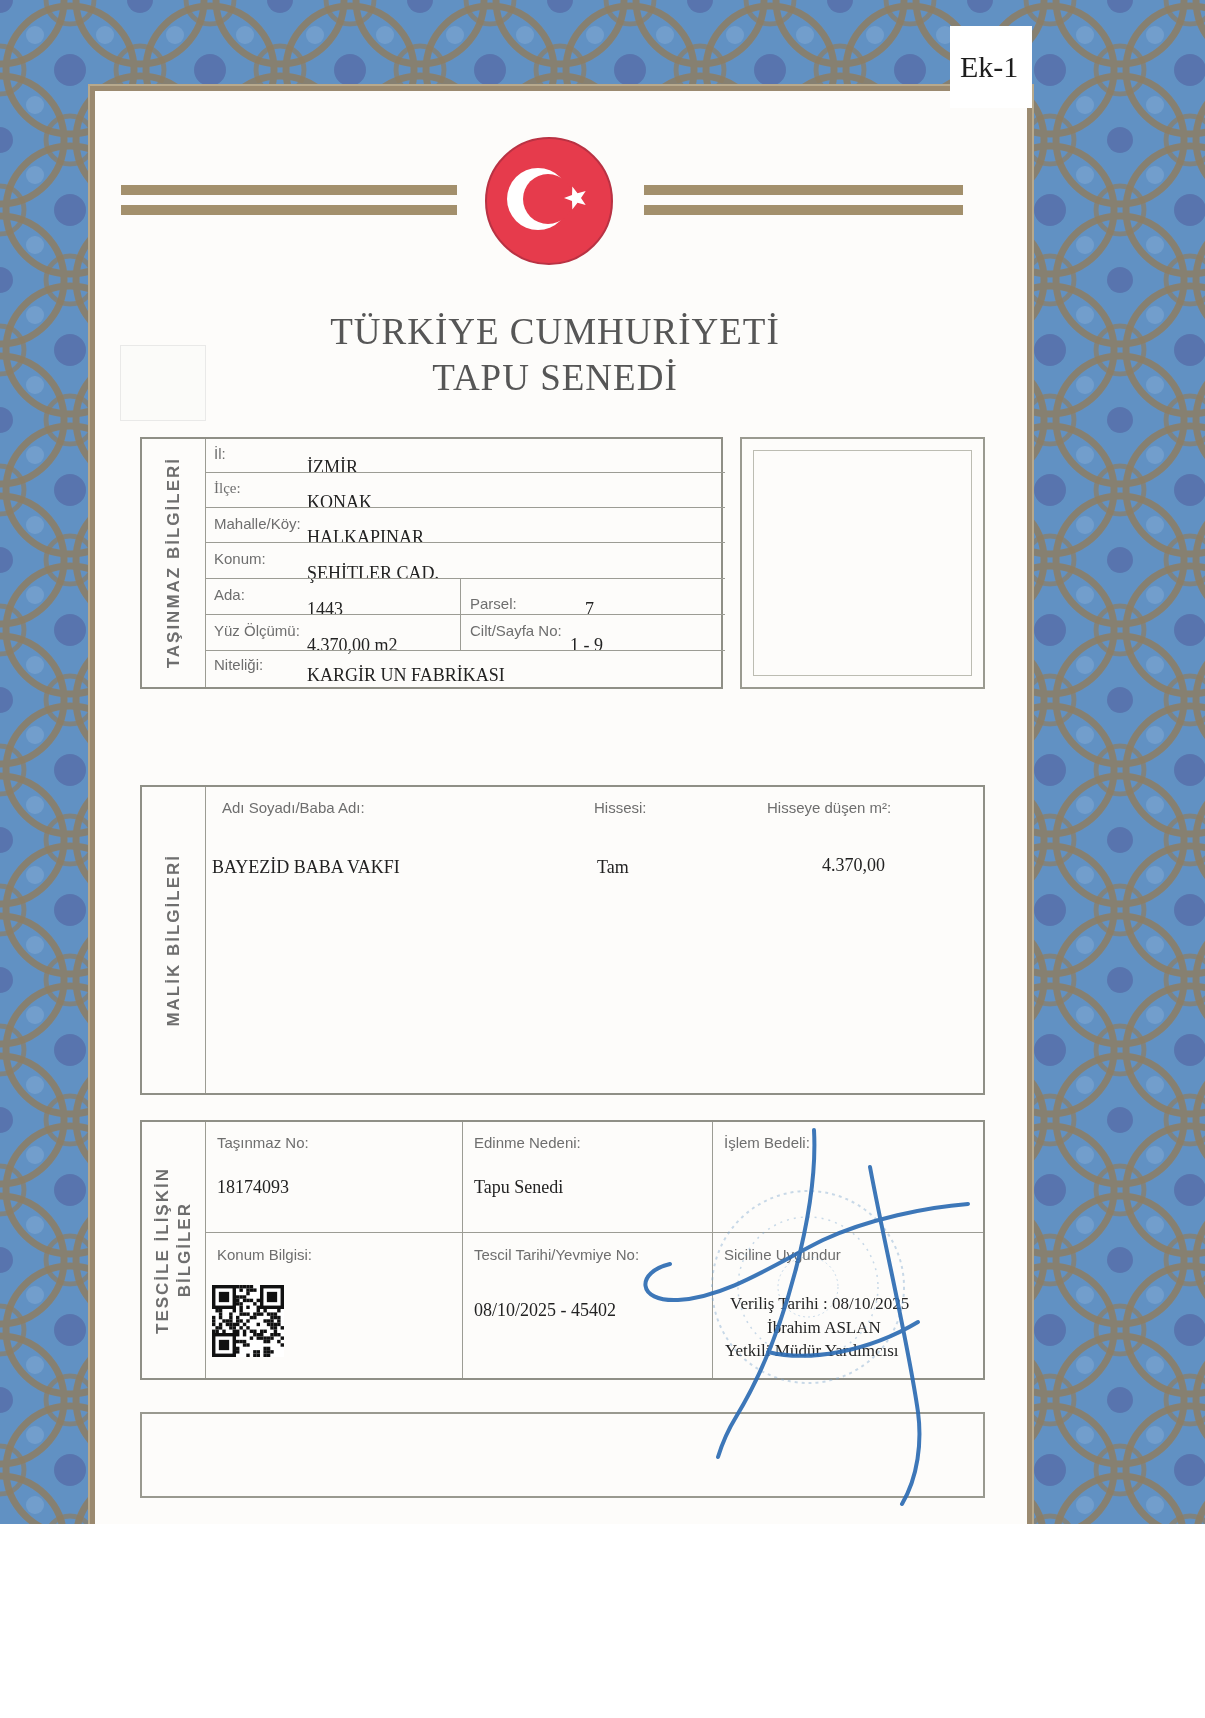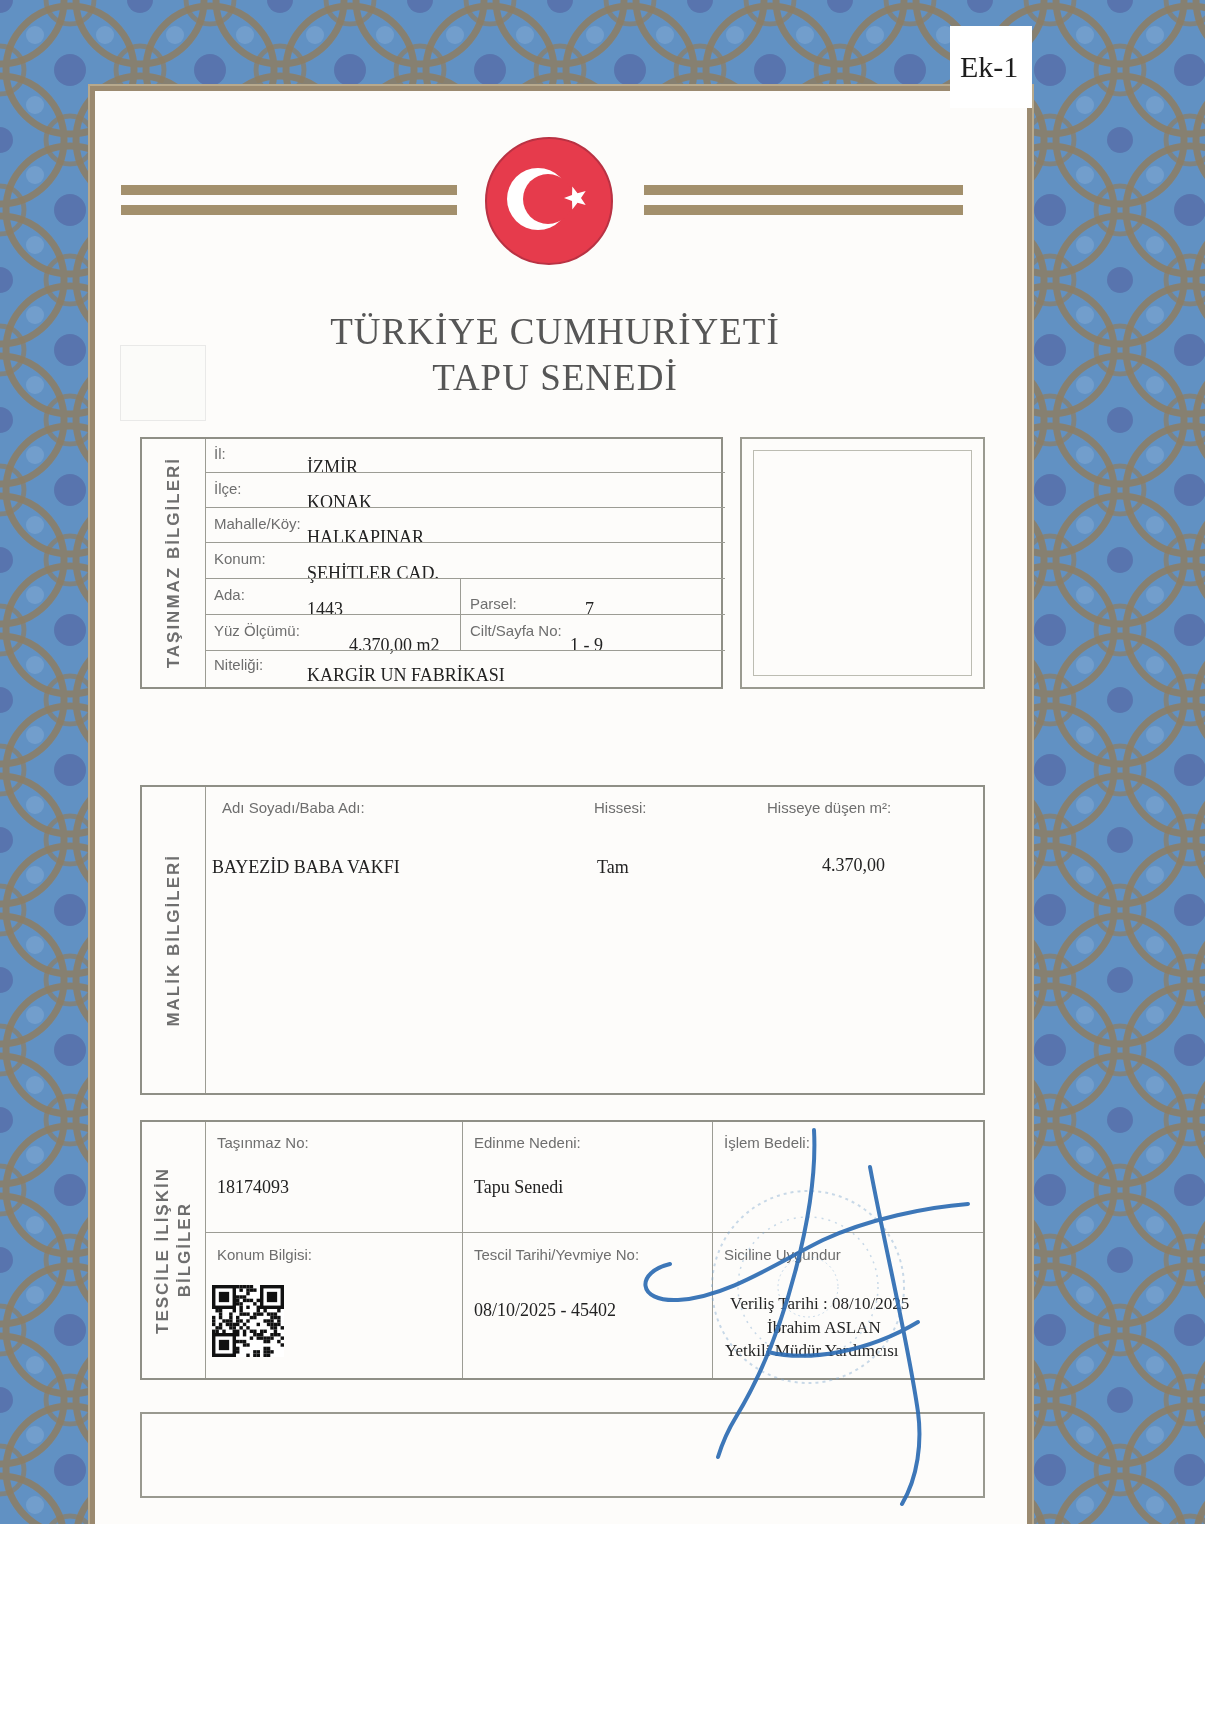--- a/index.html
+++ b/index.html
@@ -115,40 +115,40 @@
 
   <div class="sec-box" style="left:140px; top:437px; width:583px; height:252px;">
     <div class="vcol">
       <span class="vlabel">TAŞINMAZ BİLGİLERİ</span>
     </div>
 
     <div class="flabel" style="left:72px; top:6px;">İl:</div>
     <div class="fvalue" style="left:165px; top:18px;">İZMİR</div>
     <div class="fline" style="left:64px; top:33px; width:519px;"></div>
 
-    <div class="flabel" style="left:72px; top:41px;">İlçe:</div>
+    <div class="flabel" style="left:72px; top:41px;font-family:Liberation Serif, serif;">İlçe:</div>
     <div class="fvalue" style="left:165px; top:53px;">KONAK</div>
     <div class="fline" style="left:64px; top:68px; width:519px;"></div>
 
     <div class="flabel" style="left:72px; top:76px;">Mahalle/Köy:</div>
     <div class="fvalue" style="left:165px; top:88px;">HALKAPINAR</div>
     <div class="fline" style="left:64px; top:103px; width:519px;"></div>
 
     <div class="flabel" style="left:72px; top:111px;">Konum:</div>
     <div class="fvalue" style="left:165px; top:124px;">ŞEHİTLER CAD.</div>
     <div class="fline" style="left:64px; top:139px; width:519px;"></div>
 
     <div class="flabel" style="left:72px; top:147px;">Ada:</div>
     <div class="fvalue" style="left:165px; top:160px;">1443</div>
     <div class="flabel" style="left:328px; top:137px;margin-top:19px;">Parsel:</div>
     <div class="fvalue" style="left:443px; top:160px;">7</div>
     <div class="fline" style="left:64px; top:175px; width:519px;"></div>
 
     <div class="flabel" style="left:72px; top:183px;">Yüz Ölçümü:</div>
-    <div class="fvalue" style="left:165px; top:196px;margin-left:42px;">4.370,00 m2</div>
+    <div class="fvalue" style="left:165px; top:196px;">4.370,00 m2</div>
     <div class="flabel" style="left:328px; top:183px;">Cilt/Sayfa No:</div>
     <div class="fvalue" style="left:428px; top:196px;">1  -  9</div>
     <div class="fline" style="left:64px; top:211px; width:519px;"></div>
 
     <div class="flabel" style="left:72px; top:217px;">Niteliği:</div>
     <div class="fvalue" style="left:165px; top:226px;">KARGİR UN FABRİKASI</div>
 
     <div class="vline" style="left:318px; top:139px; height:72px;"></div>
   </div>
 

